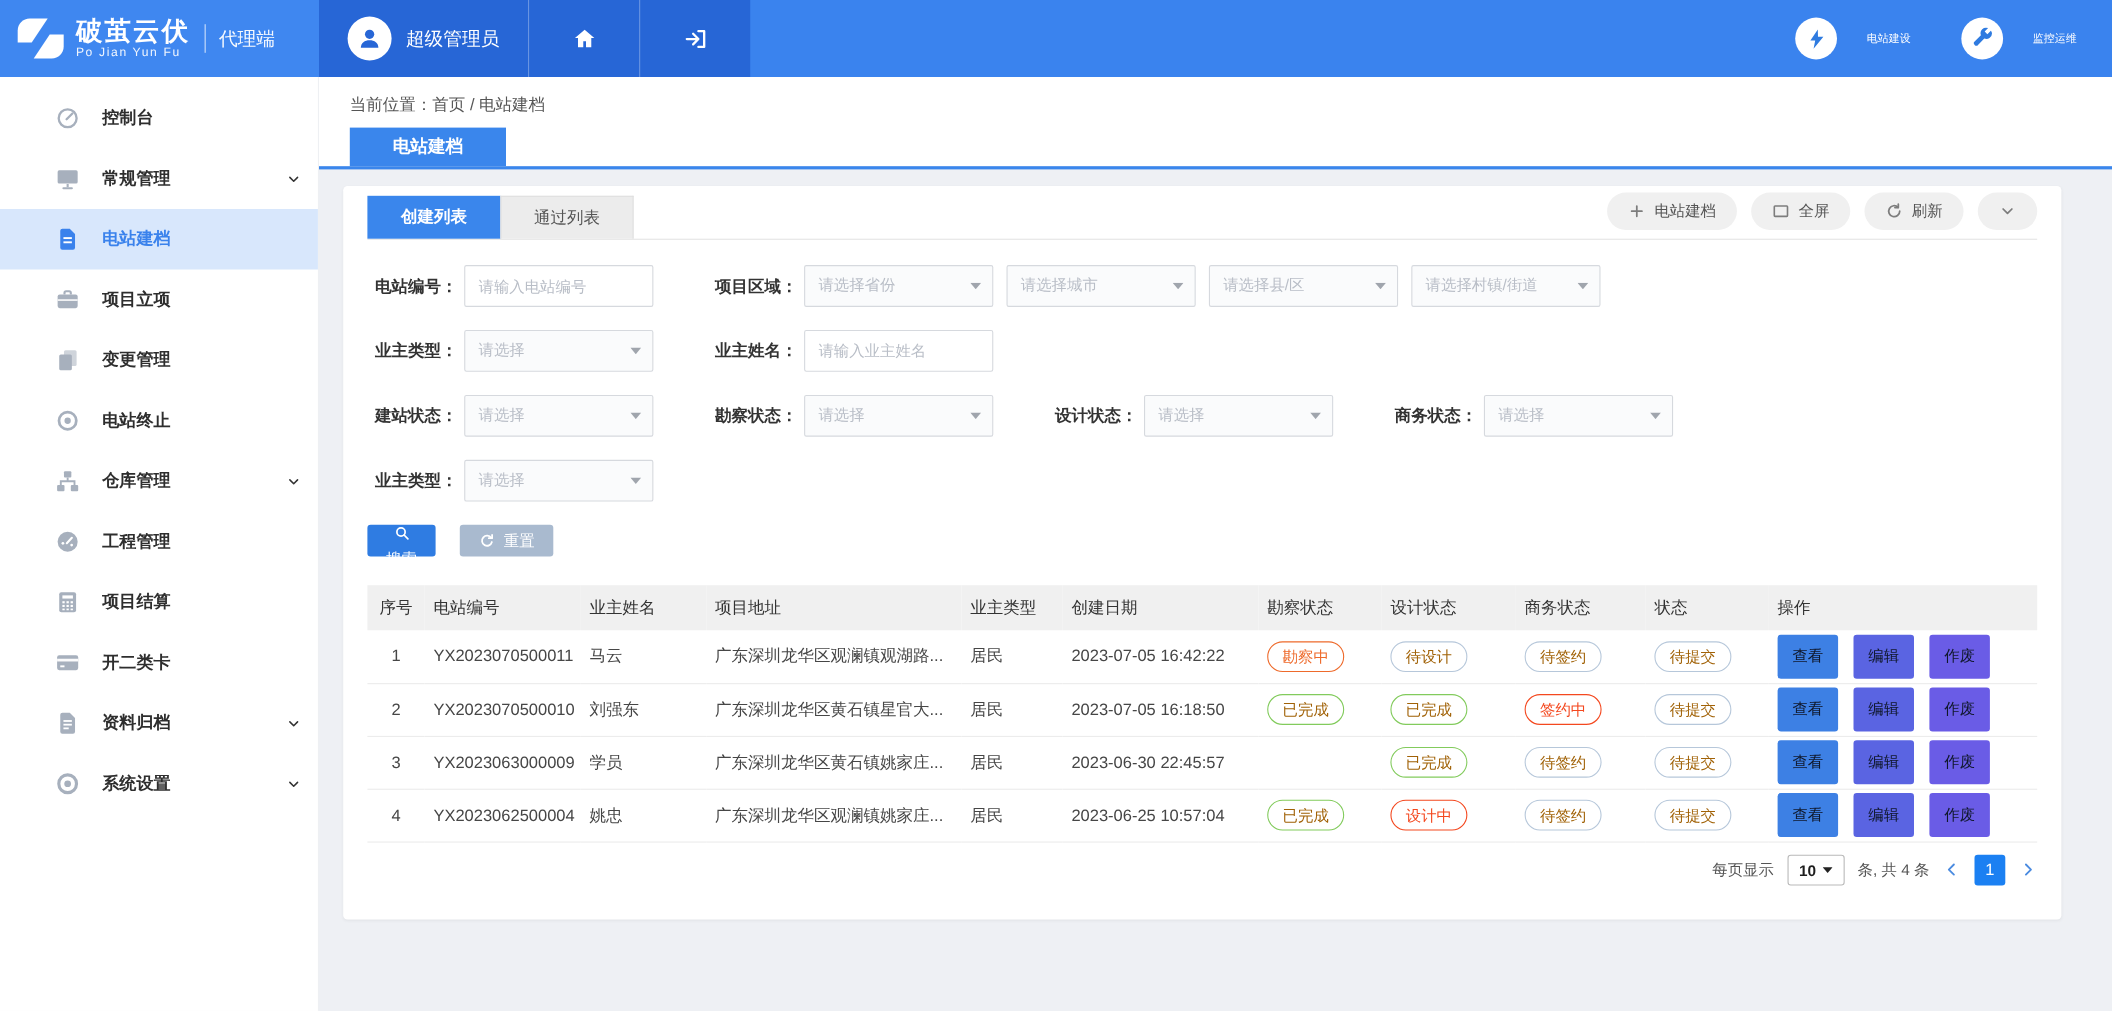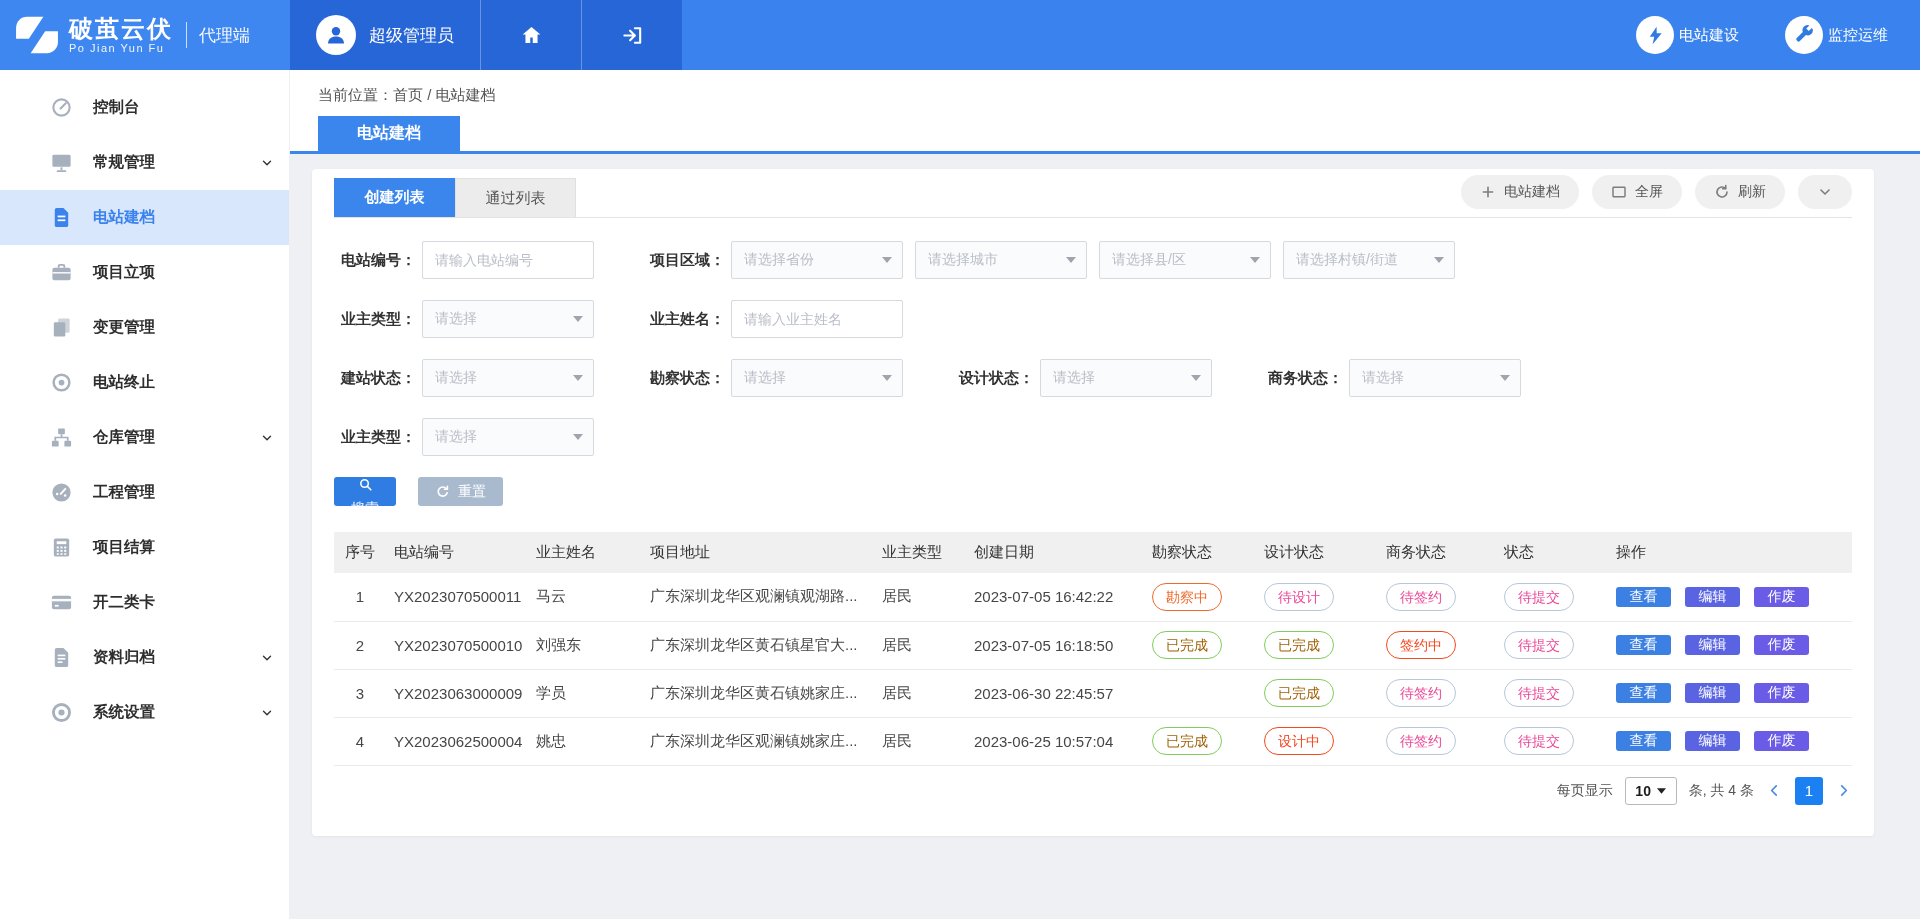--- a/index.html
+++ b/index.html
@@ -20,21 +20,21 @@
   .user-block { display:flex; background:#2766d6; }
   .tb-seg { display:flex; align-items:center; justify-content:center; cursor:pointer; }
   .tb-seg + .tb-seg { border-left:1px solid rgba(255,255,255,.3); }
   .user-seg { gap:13px; padding:0 26px; }
   .avatar { width:40px; height:40px; background:#fff; border-radius:50%; display:flex; align-items:center; justify-content:center; color:#2766d6; flex:none; }
   .avatar svg { width:24px; height:24px; }
   .user-name { font-size:17px; }
   .icon-seg { width:101px; }
   .icon-seg svg { width:23px; height:23px; color:#fff; }
   .tb-right { margin-left:auto; display:flex; align-items:center; gap:46px; padding-right:32px; }
-  .tb-nav { display:flex; align-items:center; gap:5px; font-size:15px; cursor:pointer; }
+  .tb-nav { display:flex; align-items:center; gap:27px; font-size:10px; cursor:pointer; }
   .tb-nav-circle { width:38px; height:38px; border-radius:50%; background:#fff; color:#2f7be0; display:flex; align-items:center; justify-content:center; }
   .tb-nav-circle svg { width:21px; height:21px; }
 
   
   .sidebar { position:absolute; top:70px; left:0; bottom:0; width:290px; background:#fff; padding-top:10px; border-right:1px solid #eef0f3; z-index:4; }
   .side-item { position:relative; height:55px; display:flex; align-items:center; padding-left:50px; cursor:pointer;font-family:Liberation Serif, serif; }
   .si-icon { width:23px; height:23px; color:#a7b0bd; flex:none; }
   .si-icon svg { width:23px; height:23px; }
   .si-label { margin-left:20px; font-size:15.5px; font-weight:600; color:#2e2e2e; }
   .side-item.active { background:#d8e7fc; }
@@ -87,22 +87,22 @@
 
   
   .dtable { width:100%; border-collapse:collapse; table-layout:fixed; margin-top:26px; }
   .dtable th { background:#f0f0f0; height:41px; font-size:15px; font-weight:400; color:#333; text-align:left; padding:0 8px; white-space:nowrap; }
   .dtable td { height:48px; border-bottom:1px solid #ececec; font-size:15px; color:#464646; padding:0 8px; white-space:nowrap; overflow:hidden; }
   .dtable th.c, .dtable td.c { text-align:center; }
   .pill { display:inline-block; padding:5px 13px; border:1px solid; border-radius:15px; font-size:14px; line-height:1.15; }
   .tone-orange { color:#ee6a2b; border-color:#ee6a2b; }
   .tone-red { color:#f4481f; border-color:#f4481f; }
   .tone-green { color:#a16207; border-color:#82cb5c; }
-  .tone-pending { color:#ec4899; border-color:#b6c7da; }
-  .act-btn { width:55px; height:20px; border:none; border-radius:3px; color:#ffffff; font-size:14px; cursor:pointer; font-family:inherit; margin-right:14px; }
+  .tone-pending { color:#a16207; border-color:#b6c7da; }
+  .act-btn { width:55px; height:40px; border:none; border-radius:3px; color:#0f172a; font-size:14px; cursor:pointer; font-family:inherit; margin-right:14px; }
   .act-view { background:#3d80e4; } .act-edit { background:#5a64e2; } .act-void { background:#6a5ce6; }
 
   
   .pager { display:flex; align-items:center; justify-content:flex-end; gap:12px; margin-top:11px; font-size:14px; color:#555; }
   .pp-select { width:52px; height:28px; border:1px solid #b9b9b9; border-radius:3px; display:flex; align-items:center; justify-content:center; gap:6px; color:#1d1d1d; font-weight:700; cursor:pointer; }
   .pp-select svg { width:9px; height:6px; }
   .pg-arrow { color:#4c8ce0; cursor:pointer; }
   .pg-arrow svg { width:17px; height:17px; }
   .pg-cur { width:28px; height:28px; background:#1b80f2; color:#fff; border-radius:3px; display:flex; align-items:center; justify-content:center; font-size:15px; cursor:pointer; }
 </style>

